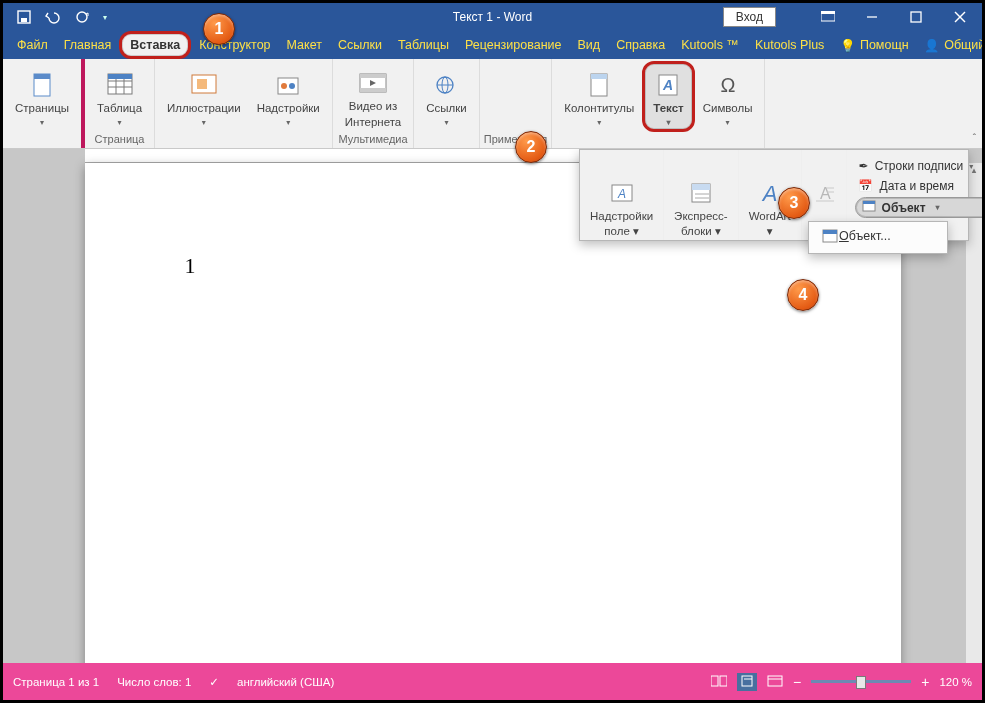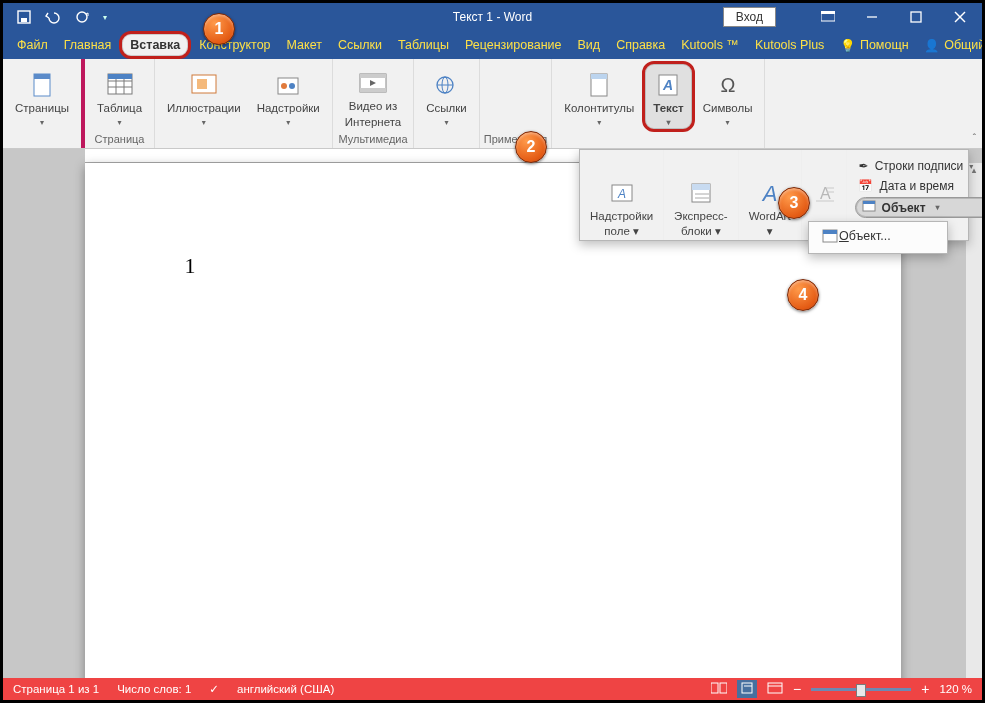--- a/index.html
+++ b/index.html
@@ -22,21 +22,21 @@
   .ritem { display: flex; flex-direction: column; align-items: center; justify-content: center; padding: 4px 8px 0; font-size: 11.5px; color: #444; text-align: center; line-height: 1.15; cursor: pointer; gap: 2px; }
   .ritem .ico { height: 30px; display: flex; align-items: center; justify-content: center; }
   .ritem .arrow-down { font-size: 8px; color: #666; }
   .rgroup-label { font-size: 11px; color: #666; padding: 1px 0 2px; }
   .highlight-red { border: 3px solid #c0201c; border-radius: 12px; box-shadow: 0 0 0 1px rgba(0,0,0,.15) inset; font-weight: bold; }
   .bubble { position: absolute; width: 32px; height: 32px; border-radius: 50%; background: radial-gradient(circle at 35% 30%, #ff9a4a, #e45b14 70%, #b2380a); border: 1px solid #7a2706; color: #fff; font-weight: 700; font-size: 16px; display: flex; align-items: center; justify-content: center; box-shadow: 0 1px 3px rgba(0,0,0,.5), inset 0 2px 3px rgba(255,255,255,.4); z-index: 60; }
   .workspace { flex: 1; background: #c7c7c7; display: flex; justify-content: center; padding-top: 14px; position: relative; overflow: hidden; }
   .page { width: 816px; height: 560px; background: #fff; box-shadow: 0 3px 10px rgba(0,0,0,.35); position: relative; }
   .page-content { position: absolute; left: 100px; top: 90px; font-family: "Times New Roman", serif; font-size: 22px; color: #000; }
   .ruler { position: absolute; top: 0; left: 50%; transform: translateX(-50%); width: 816px; height: 14px; background: #fff; border-bottom: 1px solid #aaa; }
-  .statusbar { background: #ef4444; height: 22px; display: flex; align-items: center; color: #fff; font-size: 11.5px; padding: 0 10px; gap: 18px; }
+  .statusbar { background: #ec4899; height: 37px; display: flex; align-items: center; color: #fff; font-size: 11.5px; padding: 0 10px; gap: 18px; }
   .status-right { margin-left: auto; display: flex; align-items: center; gap: 10px; }
   .zoom-slider { width: 100px; height: 3px; background: #6d89b3; position: relative; }
   .zoom-slider::after { content:""; position:absolute; left:50%; top:-4px; width:8px; height:11px; background:#e8e8e8; border:1px solid #7a7a7a; transform:translateX(-50%); }
   .dd-panel { position: absolute; background: #f1f1f1; border: 1px solid #b6b6b6; box-shadow: 0 4px 10px rgba(0,0,0,.25); z-index: 30; display: flex; }
   .dd-row { display: flex; flex-direction: column; align-items: center; justify-content: flex-end; padding: 4px 10px 2px; font-size: 11.5px; color: #444; text-align:center; line-height:1.15; gap:2px; border-right:1px solid #eee; }
   .dd-row .ico { height:30px; display:flex; align-items:center; justify-content:center; }
   .dd-right { display:flex; flex-direction:column; padding: 6px 8px 14px; font-size:12px; color:#333; min-width:170px; position:relative; }
   .dd-line { display:flex; align-items:center; gap:6px; padding:3px 4px; white-space:nowrap; }
   .obj-menu { position:absolute; background:#fcfcfc; border:1px solid #b6b6b6; box-shadow: 0 4px 10px rgba(0,0,0,.25); z-index:50; font-size:12.5px; color:#333; min-width:140px; padding:3px; }
   .obj-item { display:flex; align-items:flex-start; gap:1px; padding:4px 10px; white-space:nowrap; }

